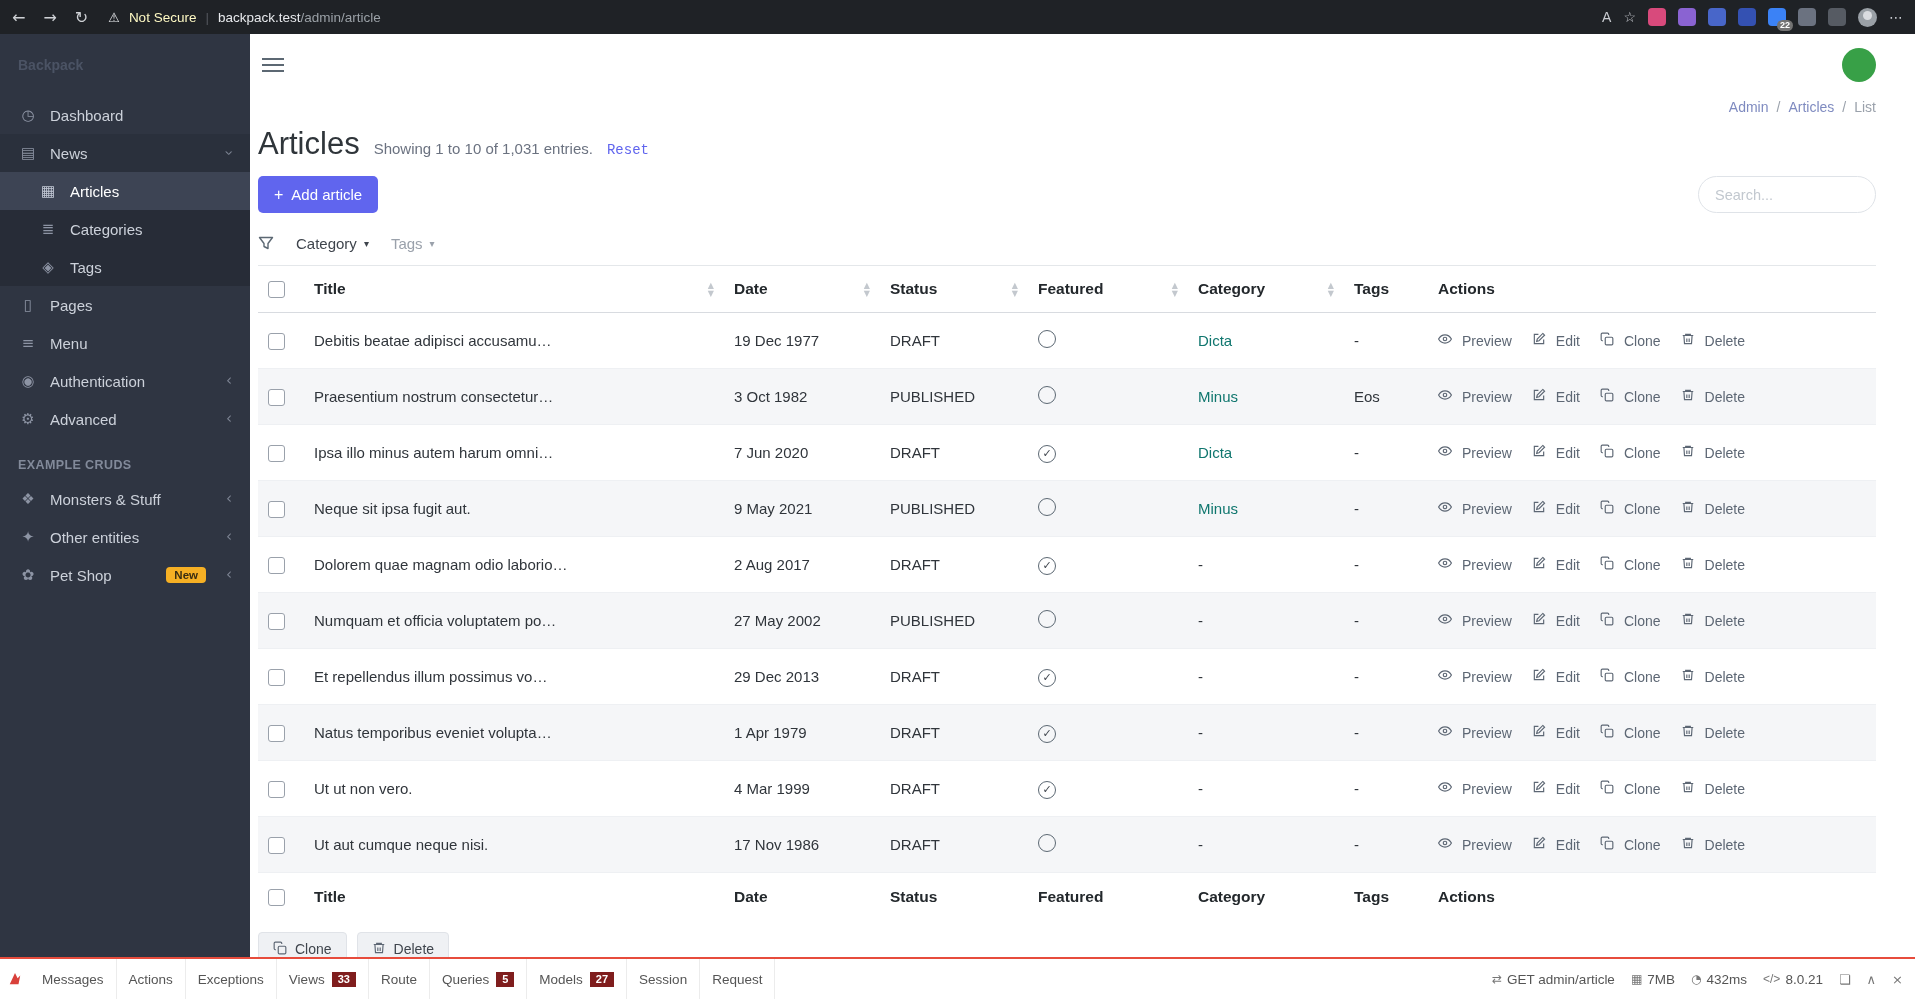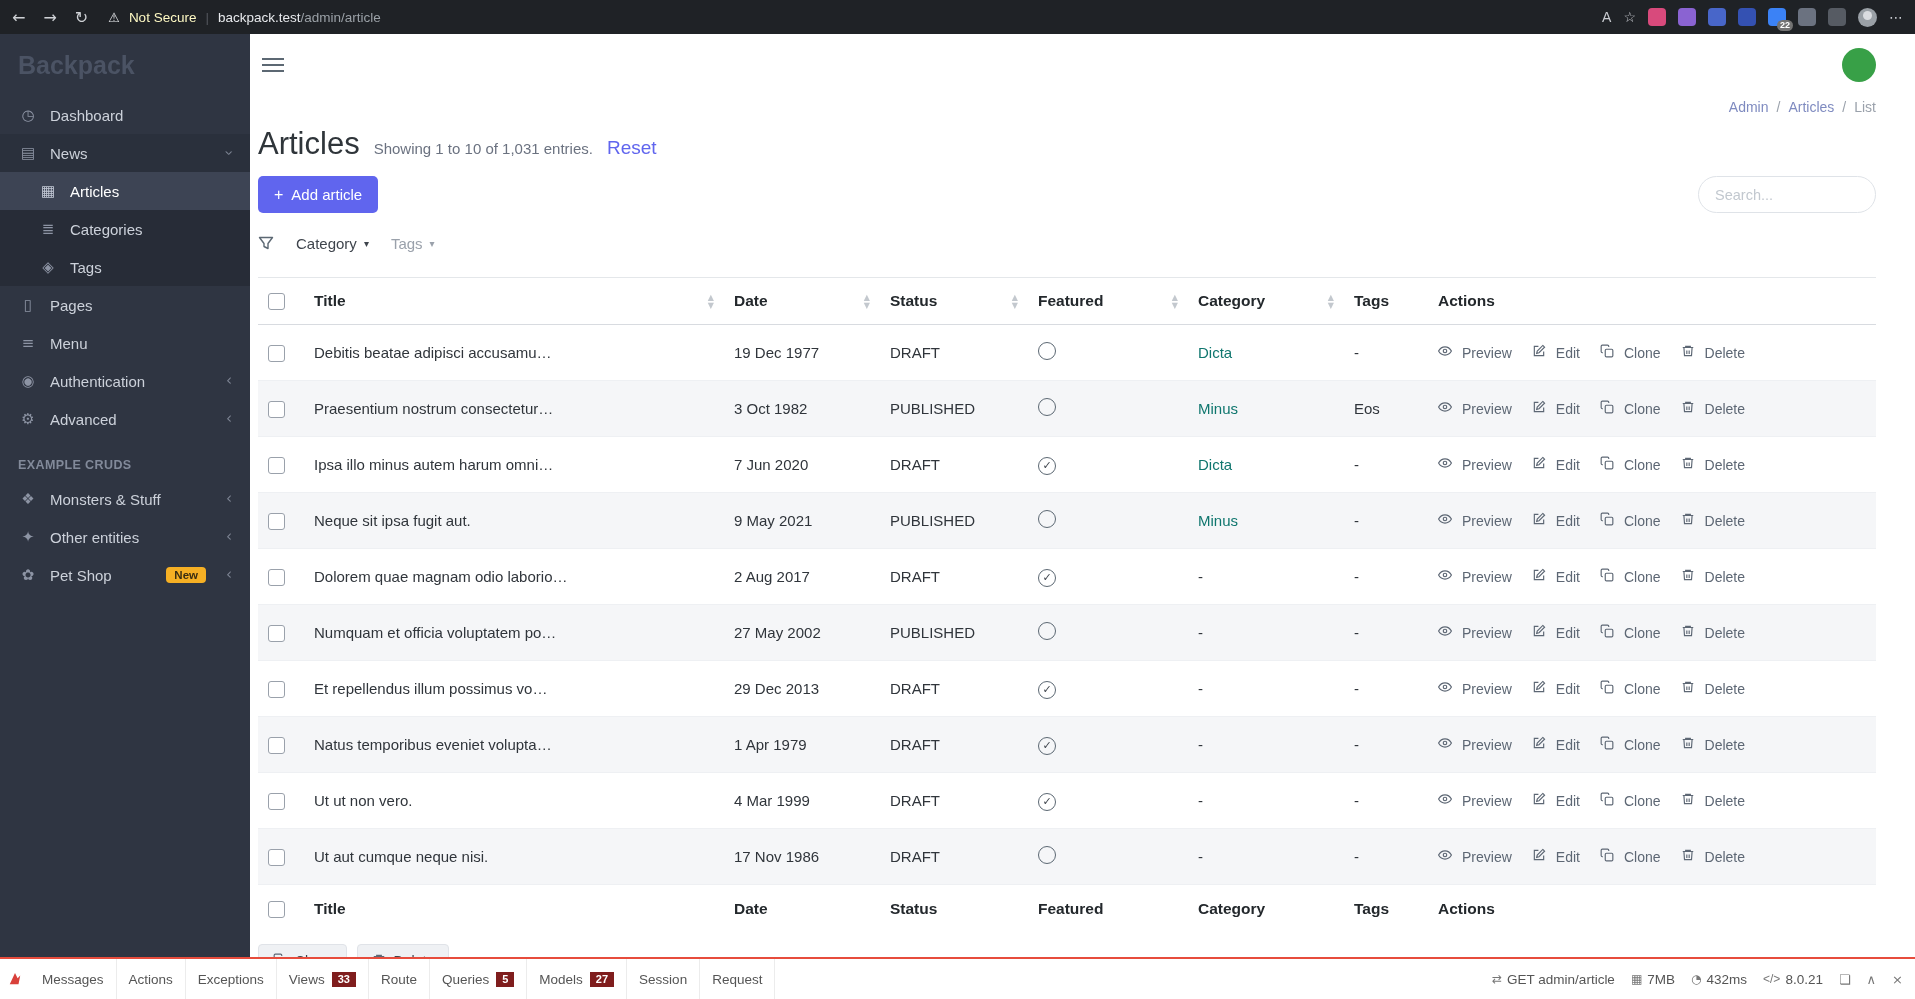--- a/index.html
+++ b/index.html
@@ -25,21 +25,21 @@
   .ext-steel { background:#4866c9; } .ext-navy { background:#3451b2; }
   .ext-blue { background:#3b82f6; } .ext-slate { background:#6b7280; }
   .ext-gray { background:#565b63; }
   .ext-badge { position:absolute; bottom:-5px; right:-7px; background:#737373; color:#fff; font-size:9px; line-height:11px; border-radius:6px; padding:0 3px; font-weight:bold; }
   .profile-chip { width:19px; height:19px; border-radius:50%; background:#9aa0a6; position:relative; cursor:pointer; }
   .profile-chip::after { content:""; position:absolute; left:5px; top:3px; width:9px; height:9px; border-radius:50%; background:#dadce0; }
 
   
   .app { display:flex; height:965px; }
   .sidebar { width:250px; background:#2f3542; flex-shrink:0; display:flex; flex-direction:column; }
-  .brand { height:62px; display:flex; align-items:center; padding:0 18px; font-size:25px; font-weight:bold; color:#4b5364; }
+  .brand { height:62px; display:flex; align-items:center; padding:0 18px; font-size:14px; font-weight:bold; color:#4b5364; }
   .nav-section { padding:20px 18px 8px; font-size:12.5px; font-weight:bold; color:#828a9a; letter-spacing:.4px; }
   .nav-item { display:flex; align-items:center; gap:12px; padding:10px 18px; font-size:15px; color:#ccd1da; cursor:pointer; }
   .nav-item .nicon { width:20px; text-align:center; color:#8d94a4; font-size:15px; flex-shrink:0; }
   .nav-item .nlabel { white-space:nowrap; }
   .nav-item .chevron { margin-left:auto; color:#7d8493; font-size:15px; display:inline-block; }
   .chevron.down { transform:rotate(90deg); }
   .chevron.left { transform:rotate(180deg); }
   .nav-item.open { background:#2a303c; }
   .nav-item.sub { background:#272c37; padding-left:38px; }
   .nav-item.sub.active { background:#3d4454; color:#fff; }
@@ -55,36 +55,36 @@
   .hamburger i { display:block; width:22px; height:2px; background:#5c6873; }
   .avatar { margin-left:auto; width:34px; height:34px; border-radius:50%; background:#38a047; cursor:pointer; }
 
   .breadcrumb { display:flex; justify-content:flex-end; align-items:center; gap:8px; font-size:14px; color:#9aa1ab; height:22px; }
   .bc-link { color:#7f8bc0; cursor:pointer; }
   .bc-current { color:#9aa1ab; }
 
   .title-row { display:flex; align-items:baseline; gap:14px; margin-top:8px; }
   h1.page-title { font-size:31px; font-weight:500; color:#2f353a; }
   .subtitle { font-size:15px; color:#6b7280; }
-  .reset-link { font-size:19px; color:#6065ee; cursor:pointer; }
+  .reset-link { font-size:14px; color:#6065ee; cursor:pointer;font-family:Liberation Mono, monospace; }
 
   .toolbar { display:flex; align-items:center; margin-top:14px; }
   .btn-add { background:#6065ee; color:#fff; border:none; border-radius:5px; padding:10px 16px; font-size:15px; display:inline-flex; gap:8px; align-items:center; cursor:pointer; font-family:inherit; }
   .btn-add .plus { font-size:16px; line-height:14px; }
   .search-input { margin-left:auto; width:178px; height:37px; border:1px solid #dfe3e8; border-radius:19px; padding:0 16px; font-size:14.5px; color:#495057; outline:none; font-family:inherit; }
   .search-input::placeholder { color:#c2c8cf; }
 
   .filter-row { display:flex; align-items:center; gap:22px; margin-top:18px; height:24px; }
   .funnel-icon { display:inline-flex; }
   .filter { font-size:15px; color:#3f454d; display:flex; align-items:center; gap:7px; cursor:pointer; }
   .filter.muted { color:#9aa1ab; }
   .caret { font-size:10px; }
 
   
-  table.data { width:1618px; border-collapse:collapse; table-layout:fixed; margin-top:22px; }
+  table.data { width:1618px; border-collapse:collapse; table-layout:fixed; margin-top:10px; }
   thead th { text-align:left; font-size:15.5px; font-weight:bold; color:#23282c; padding:14px 10px; border-bottom:1px solid #d8dbe0; border-top:1px solid #e4e7ea; position:relative; white-space:nowrap; }
   tfoot th { text-align:left; font-size:15.5px; font-weight:bold; color:#23282c; padding:14px 10px; border-top:1px solid #e4e7ea; white-space:nowrap; }
   tbody td { padding:0 10px; height:56px; font-size:15px; color:#30353b; border-bottom:1px solid #eef0f3; white-space:nowrap; overflow:hidden; }
   tbody tr:nth-child(even) { background:#f5f6f8; }
   th.col-cb { width:46px; }
   th.col-title { width:420px; } th.col-date { width:156px; }
   th.col-status { width:148px; } th.col-featured { width:160px; }
   th.col-category { width:156px; } th.col-tags { width:84px; }
   th.col-actions { width:448px; }
   .sort { position:absolute; right:10px; top:50%; transform:translateY(-50%); display:flex; flex-direction:column; gap:1px; color:#c3c8ce; }

